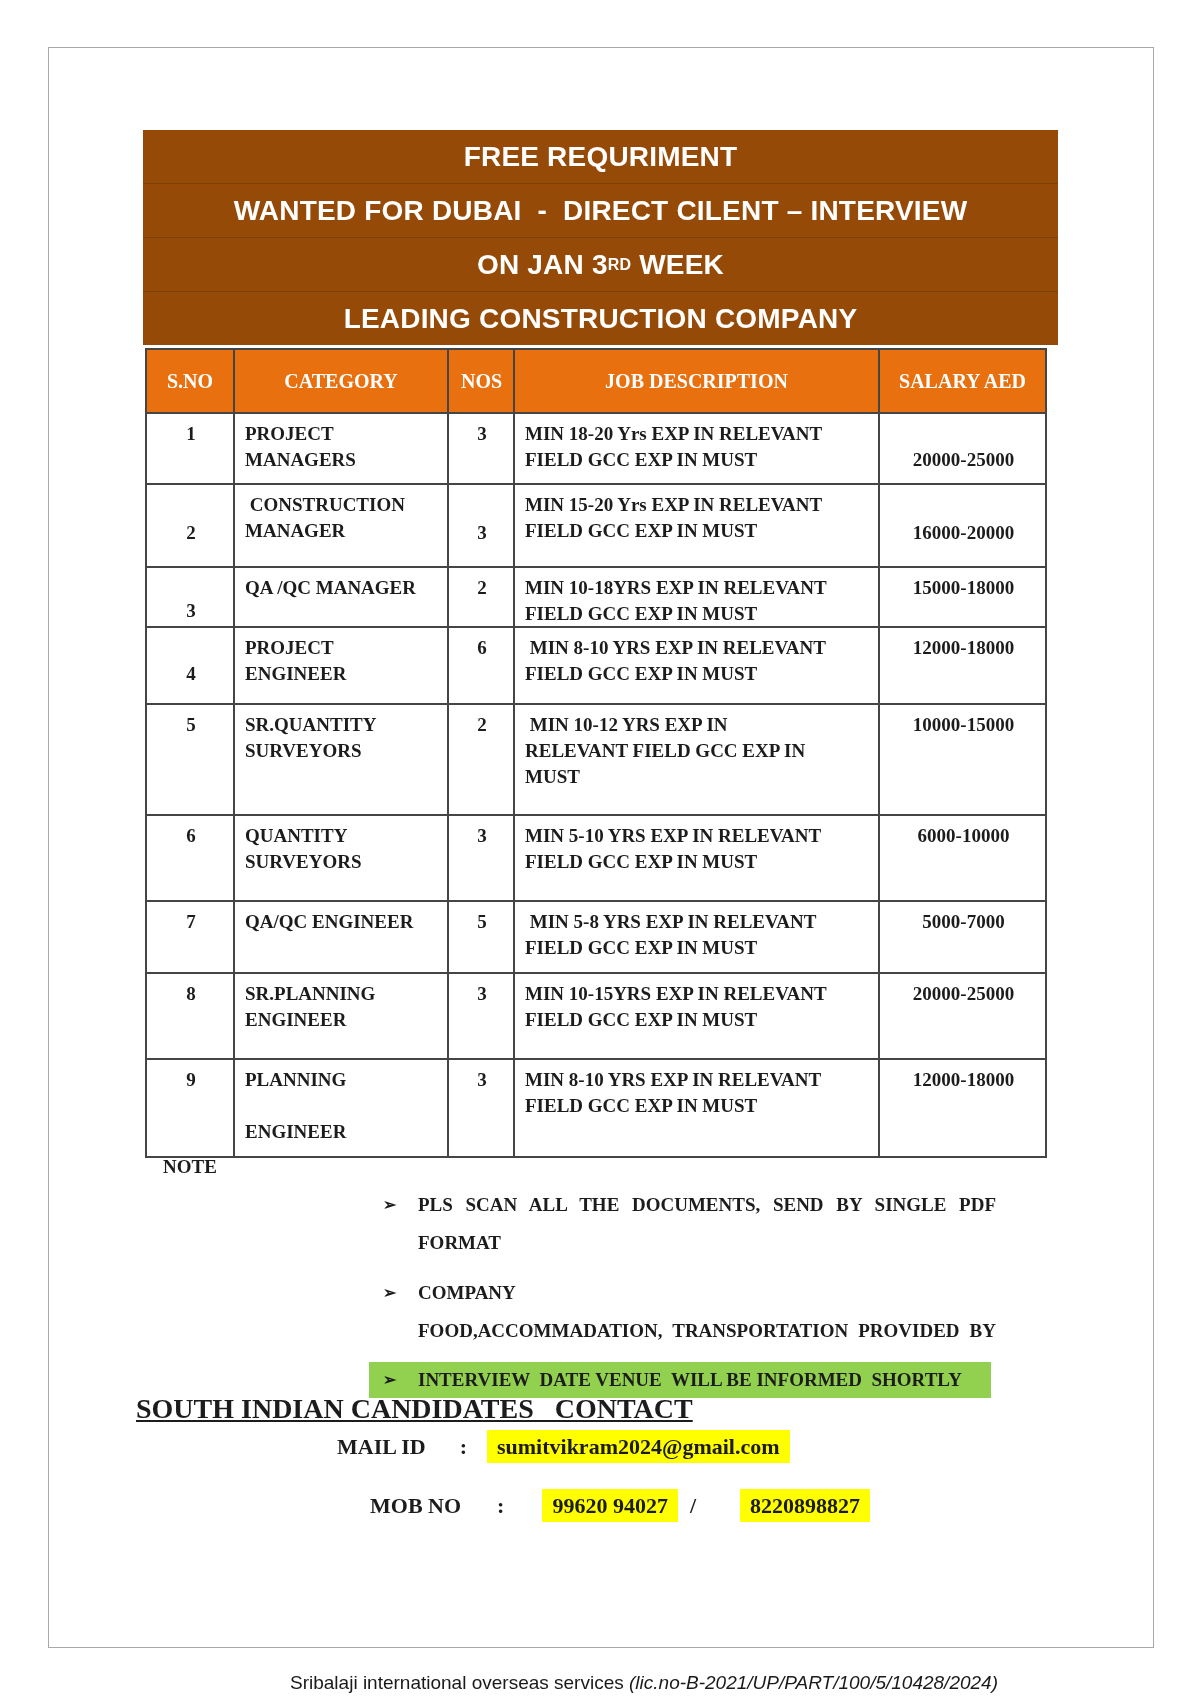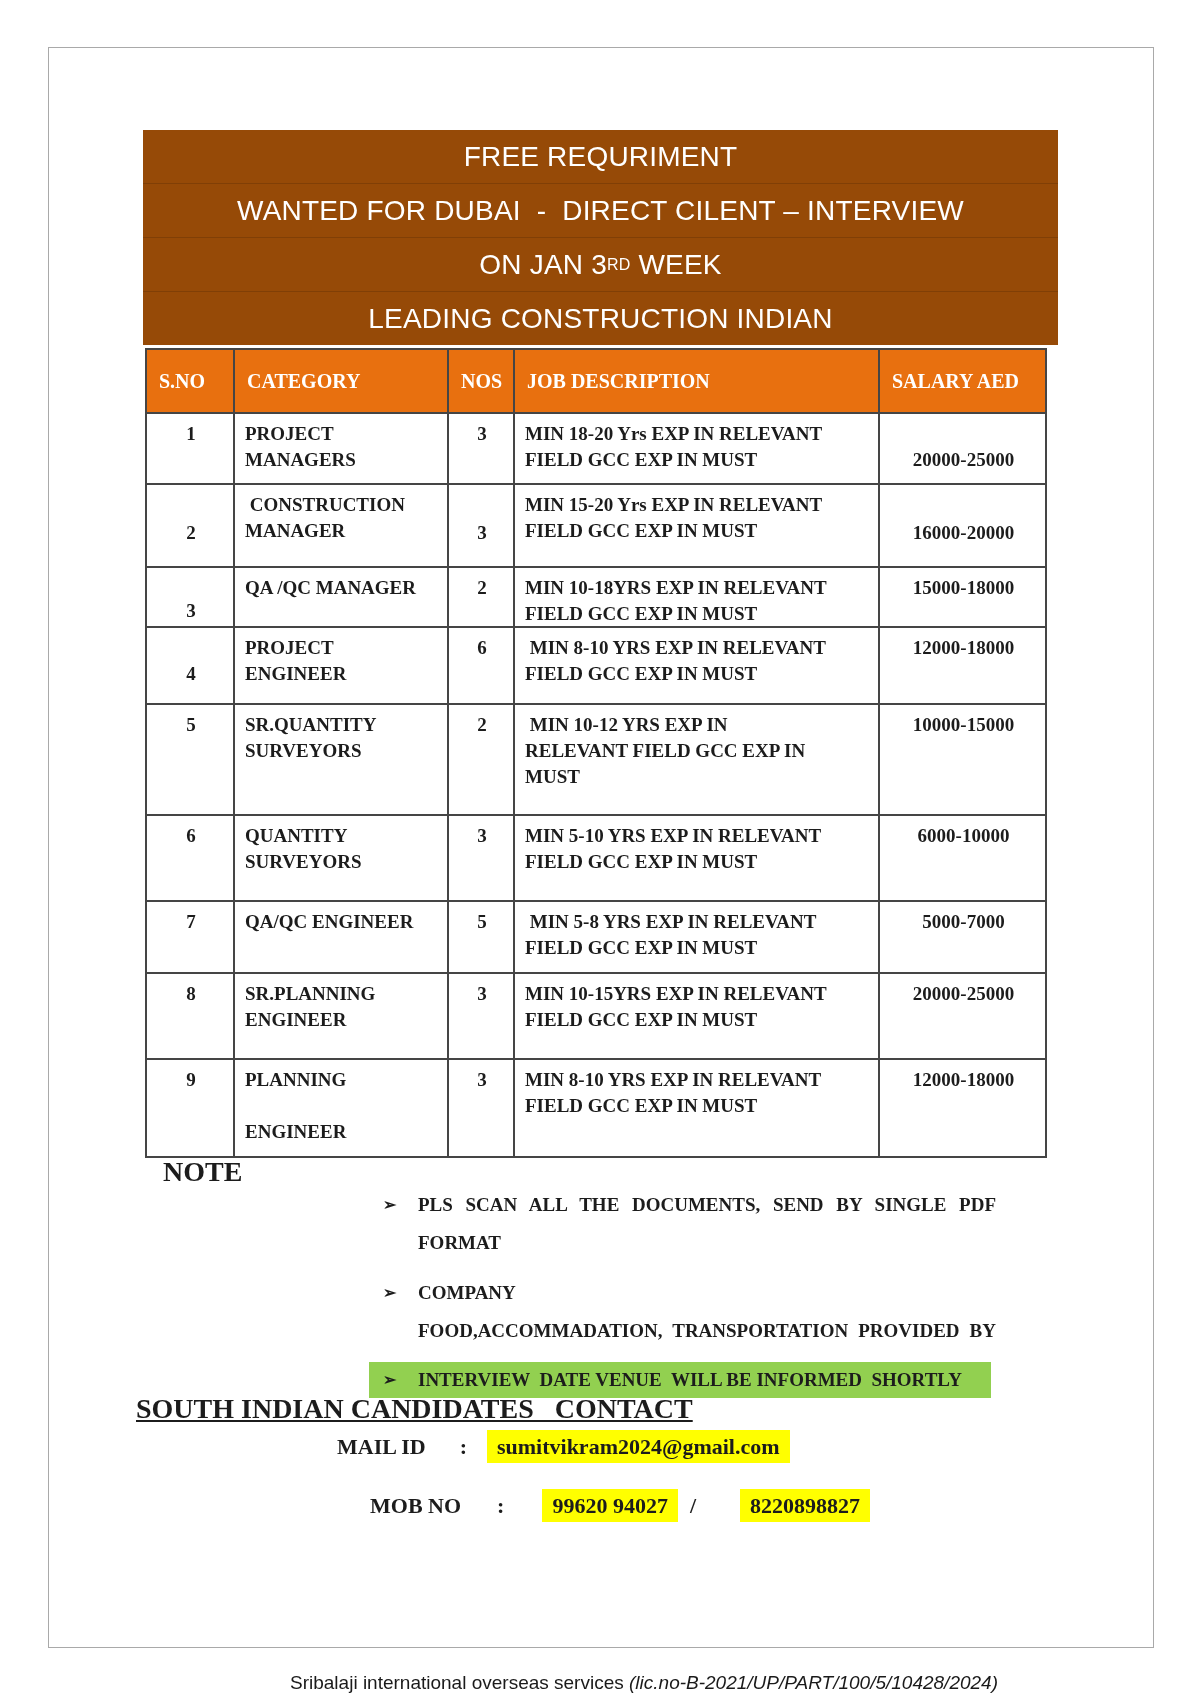--- a/index.html
+++ b/index.html
@@ -5,50 +5,50 @@
   html,body{margin:0;padding:0;background:#ffffff;}
   .page{position:relative;width:1200px;height:1697px;background:#ffffff;overflow:hidden;
         font-family:"Liberation Serif", serif;color:#1c1c1c;}
   .page-border{position:absolute;left:48px;top:47px;width:1104px;height:1599px;
                border:1px solid #a9a9a9;}
   .pre{white-space:pre-wrap;}
 
   
   .banner{position:absolute;left:143px;top:130px;width:915px;height:215px;
           background:var(--header_brown,#964A07);color:#ffffff;
-          font-family:"Liberation Sans", sans-serif;font-weight:normal;
+          font-family:"Liberation Sans", sans-serif;font-weight:bold;
           display:flex;flex-direction:column;}
   .banner-line{flex:1;display:flex;align-items:center;justify-content:center;
                font-size:28px;letter-spacing:.2px;}
   .banner-line + .banner-line{border-top:1px solid rgba(0,0,0,.14);text-align:right;}
   .banner-line sup{font-size:16px;vertical-align:super;line-height:0;}
 
   
   table.jobs{position:absolute;left:145px;top:348px;width:900px;
              border-collapse:collapse;table-layout:fixed;}
   table.jobs col.c1{width:88px;} table.jobs col.c2{width:214px;}
   table.jobs col.c3{width:66px;} table.jobs col.c4{width:365px;}
   table.jobs col.c5{width:167px;}
   table.jobs th, table.jobs td{border:2px solid #454545;vertical-align:top;
              font-weight:bold;white-space:pre-wrap;overflow:hidden;}
   table.jobs th{background:var(--table_orange,#E8700F);color:#ffffff;
-             font-size:20px;text-align:left;height:54px;padding:4px 12px;
+             font-size:20px;text-align:center;height:54px;padding:4px 12px;
              vertical-align:middle;line-height:1.25;}
   table.jobs td{font-size:19px;line-height:1.35;padding:7px 8px 0 10px;}
   td.sno,td.nos,td.salary{text-align:center;padding-left:4px;padding-right:4px;}
   tr.r1{height:71px;} tr.r2{height:83px;} tr.r3{height:58px;}
   tr.r4{height:77px;} tr.r5{height:111px;} tr.r6{height:86px;}
   tr.r7{height:72px;} tr.r8{height:86px;} tr.r9{height:98px;}
   tr.r1 td.salary{padding-top:33px;}
   tr.r2 td.sno,tr.r2 td.nos,tr.r2 td.salary{padding-top:35px;}
   tr.r3 td.sno{padding-top:30px;}
   tr.r4 td.sno{padding-top:33px;}
 
   
-  .note-title{position:absolute;left:163px;top:1156px;font-size:28px;font-weight:bold;}
+  .note-title{position:absolute;left:163px;top:1156px;font-size:19px;font-weight:bold;}
   .note-list{position:absolute;left:383px;top:1186px;width:632px;}
   .note-item{display:flex;gap:15px;margin-bottom:12px;font-size:19px;font-weight:bold;}
   .note-item .bullet{flex:0 0 20px;line-height:38px;font-size:16px;}
   .note-item .note-text{width:578px;line-height:38px;}
   .note-item .justify-first{text-align:justify;text-align-last:justify;}
   .note-item.hl{background:var(--highlight_green,#92D050);margin-left:-14px;
                 padding:3px 8px 3px 14px;width:600px;margin-top:4px;}
   .note-item.hl .bullet{line-height:30px;}
   .note-item.hl .note-text{line-height:30px;white-space:pre-wrap;}
 
@@ -81,21 +81,21 @@
     </div>
     <div class="banner-line">
       <span class="pre">WANTED FOR DUBAI  -  DIRECT CILENT – INTERVIEW</span>
     </div>
     <div class="banner-line">
       <span class="pre">ON JAN 3</span>
         <sup>RD</sup>
         <span class="pre"> WEEK</span>
     </div>
     <div class="banner-line">
-      <span class="pre">LEADING CONSTRUCTION INDIAN</span>
+      <span class="pre">LEADING CONSTRUCTION COMPANY</span>
     </div>
   </div>
 
   <table class="jobs">
     <colgroup>
         <col class="c1">
         <col class="c2">
         <col class="c3">
         <col class="c4">
         <col class="c5">

